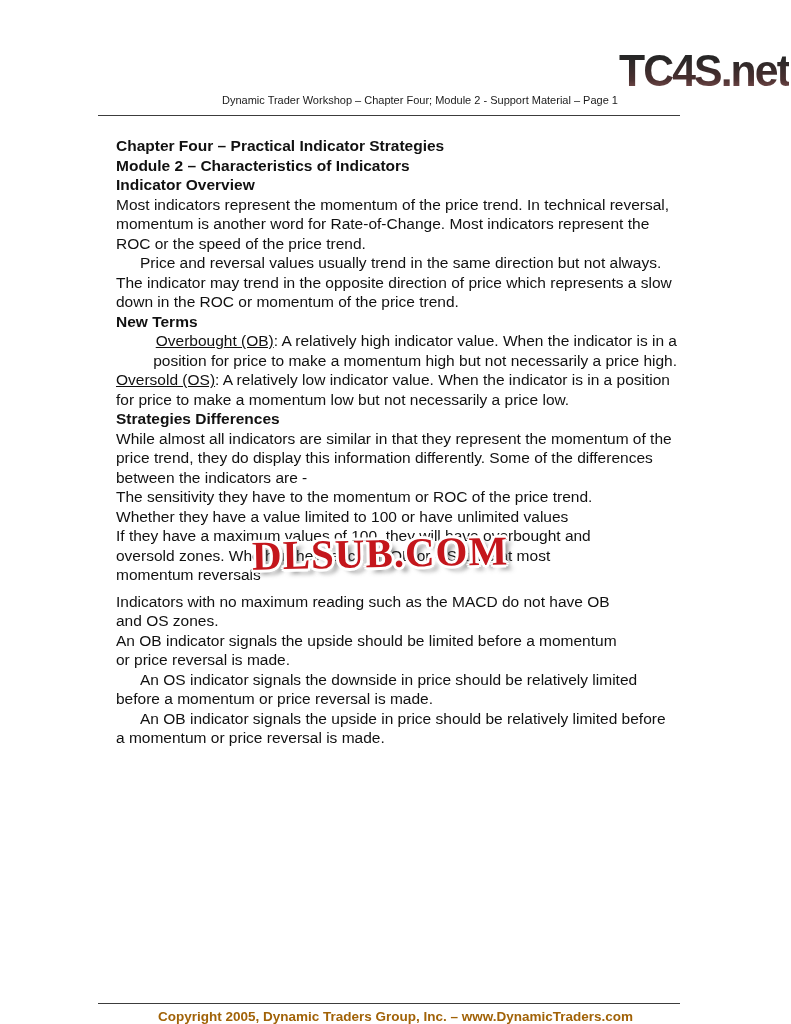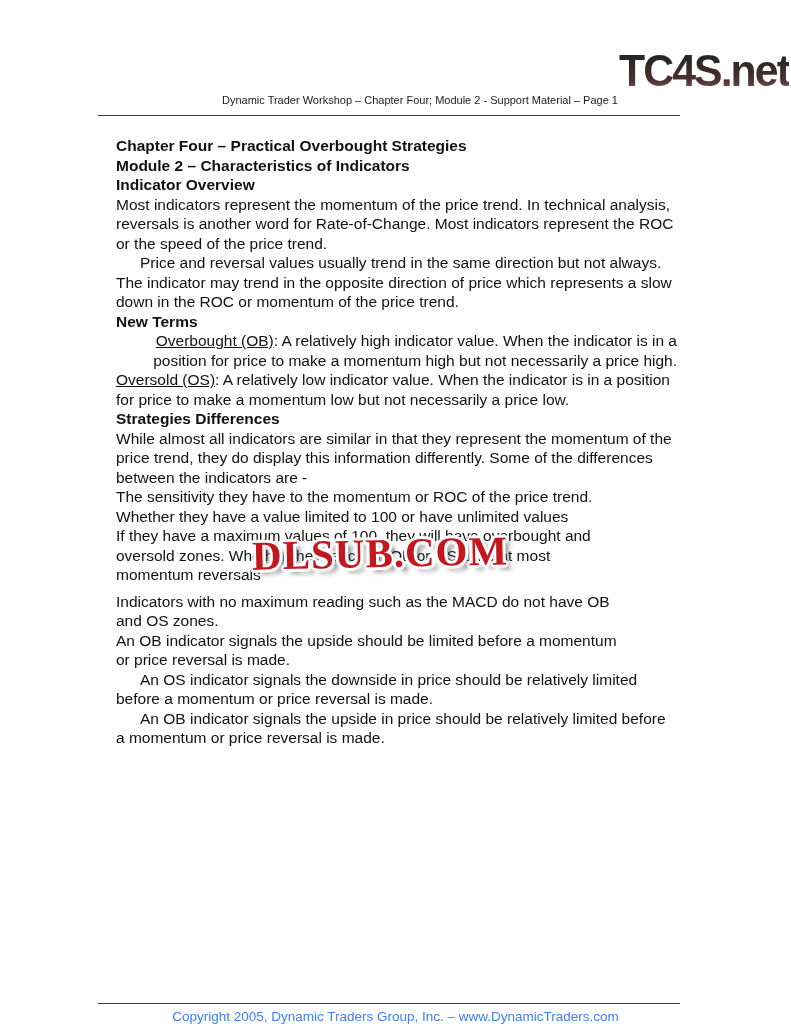--- a/index.html
+++ b/index.html
@@ -91,39 +91,40 @@
     z-index: 10;
   }
 
   
   .footer-rule {
     position: absolute; top: 955px; left: 98px; width: 582px;
     border-top: 1.5px solid #3c3c3c; height: 0;
   }
   .footer-copyright {
     position: absolute; top: 961px; left: 98px; width: 595px;
-    text-align: center; font-size: 13.5px; color: #3b82f6;
+    text-align: center; font-size: 13.5px; color: #a16207;
     white-space: nowrap;
+    font-weight: bold;
   }
 </style>
 </head>
 <body>
 
 <div class="page">
 
   <div class="tc4s-logo">TC4S.net</div>
   <div class="header-title">Dynamic Trader Workshop – Chapter Four; Module 2 - Support Material – Page 1</div>
   <div class="header-rule"></div>
 
   <div class="content">
-    <h2 class="chapter-title">Chapter Four – Practical Overbought Strategies</h2>
+    <h2 class="chapter-title">Chapter Four – Practical Indicator Strategies</h2>
     <h2 class="module-title">Module 2 – Characteristics of Indicators</h2>
 
     <h3 class="h-overview">Indicator Overview</h3>
-    <p class="p1">Most indicators represent the momentum of the price trend. In technical analysis, reversals is another word for Rate-of-Change. Most indicators represent the ROC or the speed of the price trend.</p>
+    <p class="p1">Most indicators represent the momentum of the price trend. In technical reversal, momentum is another word for Rate-of-Change. Most indicators represent the ROC or the speed of the price trend.</p>
     <p class="p2">Price and reversal values usually trend in the same direction but not always. The indicator may trend in the opposite direction of price which represents a slow down in the ROC or momentum of the price trend.</p>
 
     <h3 class="h-newterms">New Terms</h3>
     <p class="p-overbought"><span class="term">Overbought (OB)</span><span>: A relatively high indicator value. When the indicator is in a position for price to make a momentum high but not necessarily a price high.</span></p>
     <p class="p-oversold"><span class="term">Oversold (OS)</span><span>: A relatively low indicator value. When the indicator is in a position for price to make a momentum low but not necessarily a price low.</span></p>
 
     <h3 class="h-differences">Strategies Differences</h3>
     <p class="p-intro">While almost all indicators are similar in that they represent the momentum of the price trend, they do display this information differently. Some of the differences between the indicators are -</p>
 
     <p class="list-item li1">The sensitivity they have to the momentum or ROC of the price trend.</p>

